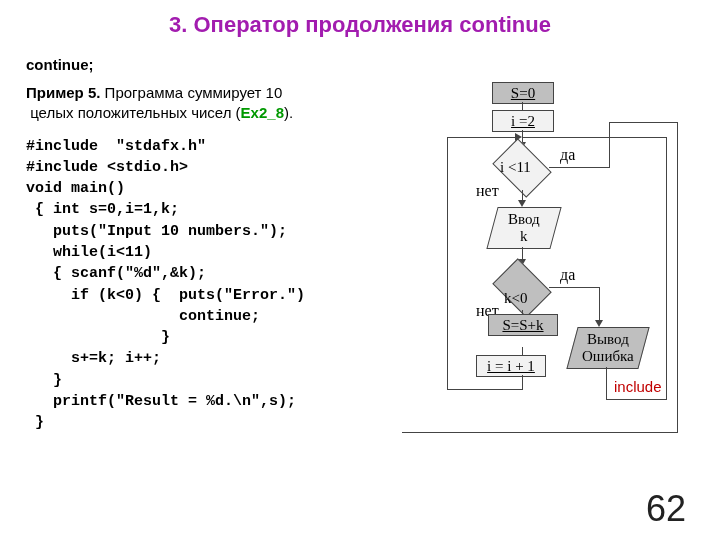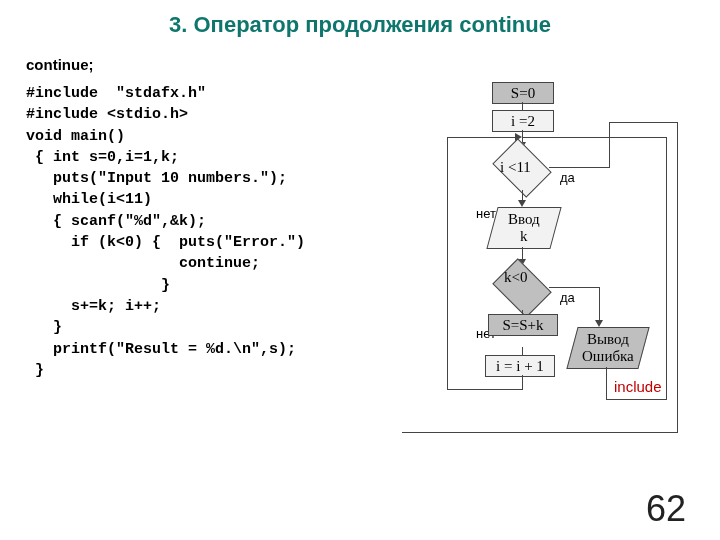--- a/index.html
+++ b/index.html
@@ -13,21 +13,21 @@
     overflow: hidden;
   }
   .title {
     position: absolute;
     top: 12px;
     left: 0;
     width: 720px;
     text-align: center;
     font-size: 22px;
     font-weight: bold;
-    color: #0f766e;
+    color: #a21caf;
   }
   .left {
     position: absolute;
     left: 26px;
     top: 56px;
     width: 360px;
   }
   .syntax {
     font-size: 15px;
     font-weight: bold;
@@ -66,20 +66,21 @@
   .box {
     position: absolute;
     border: 1px solid #444;
     background: #f2f2f2;
     font-family: "Times New Roman", serif;
     font-size: 15px;
     text-align: center;
     display: flex;
     align-items: center;
     justify-content: center;
+    text-decoration: underline;
   }
   .dark { background: #bfbfbf; }
   .diamond {
     position: absolute;
     width: 56px;
     height: 36px;
     transform: rotate(45deg);
     border: 1px solid #444;
     background: #f2f2f2;
   }
@@ -97,23 +98,22 @@
     font-family: "Times New Roman", serif;
     font-size: 15px;
     text-align: center;
     display: flex;
     align-items: center;
     justify-content: center;
   }
   .paral.dark { background: #bfbfbf; }
   .small {
     position: absolute;
-    font-family: Liberation Sans, sans-serif;
-    font-size: 13px;
-    margin-top: 24px;
+    font-family: Liberation Serif, serif;
+    font-size: 16px;
   }
   .contlabel {
     position: absolute;
     font-family: Arial, sans-serif;
     font-size: 15px;
     color: #c00000;
   }
   .conn {
     position: absolute;
     background: #444;
@@ -133,20 +133,24 @@
     border-left: 7px solid #444;
   }
 </style>
 </head>
 <body>
 
 <div class="title">3. Оператор продолжения continue</div>
 
 <div class="left">
   <div class="syntax">continue;</div>
+  <div class="example">
+    <b>Пример 5.</b><span> Программа суммирует 10</span><br>
+    &nbsp;<span>целых положительных чисел (</span><span class="exref">Ex2_8</span><span>).</span>
+  </div>
   <div class="code">#include  "stdafx.h"
 #include &lt;stdio.h&gt;
 void main()
  { int s=0,i=1,k;
    puts("Input 10 numbers.");
    while(i&lt;11)
    { scanf("%d",&amp;k);
      if (k&lt;0) {  puts("Error.")
                  continue;
                }
@@ -174,29 +178,29 @@
   <div class="arrow-down" style="left:126px; top:118px;"></div>
 
   <div class="paral" style="left:100px; top:125px; width:62px; height:40px;">
       <span style="transform:skewX(15deg); white-space:pre-line;">Ввод
 k</span>
     </div>
   <div class="conn" style="left:130px; top:165px; width:1px; height:14px;"></div>
   <div class="arrow-down" style="left:126px; top:177px;"></div>
 
   <div class="diamond dark" style="left:106px; top:188px; width:46px; height:34px;"></div>
-  <div class="dlabel" style="left:112px; top:187px; width:40px;">k&lt;0</div>
+  <div class="dlabel" style="left:112px; top:208px; width:40px;">k&lt;0</div>
   <div class="small" style="left:168px; top:184px;">да</div>
   <div class="small" style="left:84px; top:220px;">нет</div>
 
   <div class="conn" style="left:130px; top:228px; width:1px; height:12px;"></div>
   <div class="arrow-down" style="left:126px; top:238px;"></div>
   <div class="box dark" style="left:96px; top:232px; width:68px; height:20px;">S=S+k</div>
   <div class="conn" style="left:130px; top:265px; width:1px; height:8px;"></div>
-  <div class="box" style="left:93px; top:273px; width:68px; height:20px;text-align:center;">i =  i + 1</div>
+  <div class="box" style="left:84px; top:273px; width:68px; height:20px;text-align:center;">i =  i + 1</div>
 
   <div class="conn" style="left:130px; top:293px; width:1px; height:14px;"></div>
   <div class="conn" style="left:55px; top:307px; width:76px; height:1px;"></div>
   <div class="conn" style="left:55px; top:55px; width:1px; height:253px;"></div>
   <div class="conn" style="left:55px; top:55px; width:70px; height:1px;"></div>
   <div class="arrow-right" style="left:123px; top:51px;"></div>
 
   <div class="conn" style="left:157px; top:205px; width:50px; height:1px;"></div>
   <div class="conn" style="left:207px; top:205px; width:1px; height:35px;"></div>
   <div class="arrow-down" style="left:203px; top:238px;"></div>

